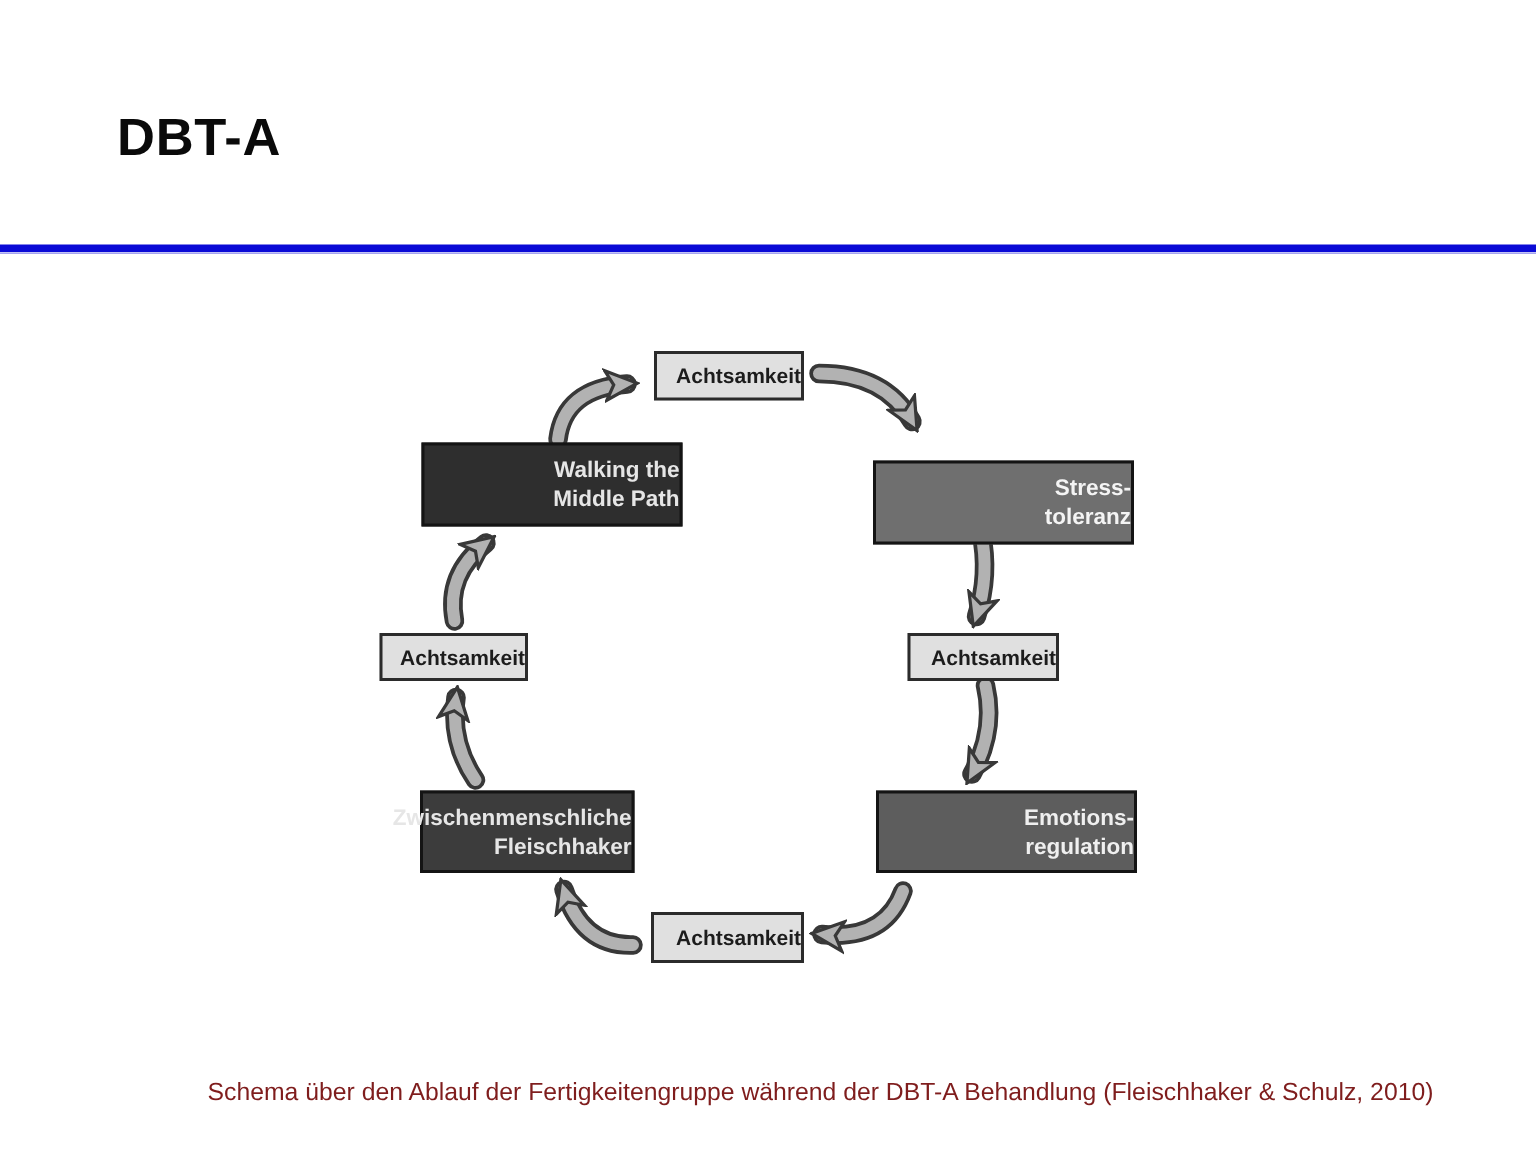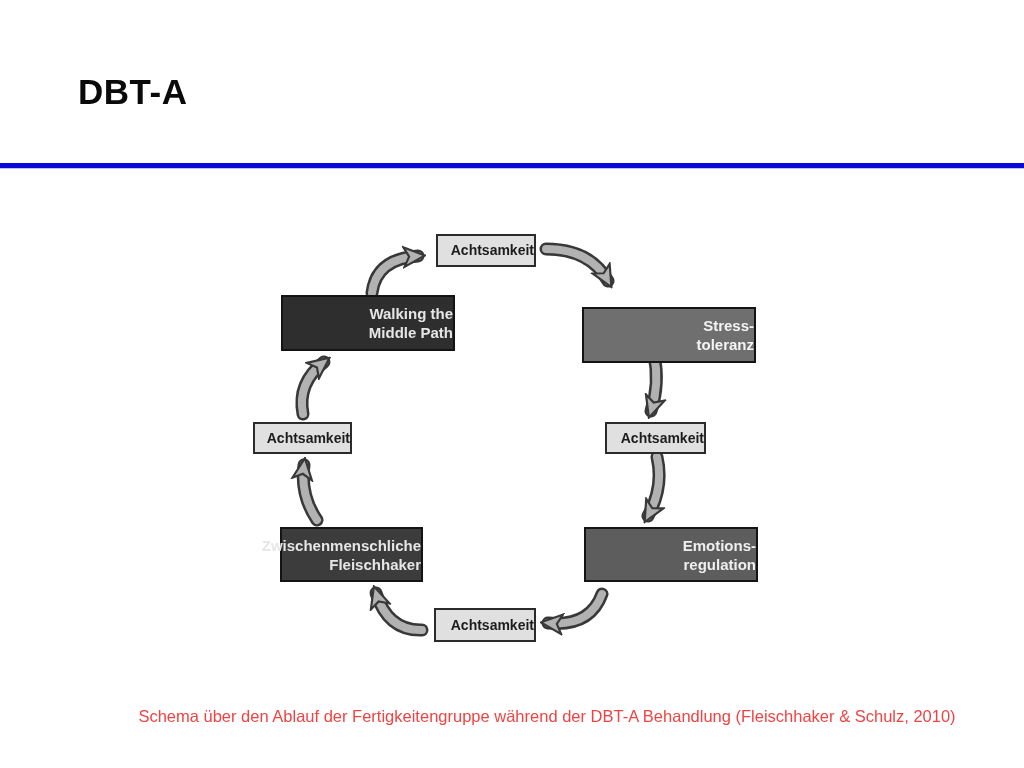--- a/index.html
+++ b/index.html
@@ -28,22 +28,22 @@
   .node.light {
     background:#e0e0e0; border:2px solid #2b2b2b;
     font-size:14px; font-weight:600; color:#1c1c1c;
   }
   .node.dark { font-size:15px; font-weight:600; border:2px solid #141414;margin-left:34px; }
   .node.walking   { background:#2e2e2e; color:#e6e6e6; }
   .node.zf        { background:#3c3c3c; color:#e6e6e6; }
   .node.stress    { background:#6f6f6f; color:#f4f4f4; }
   .node.emotions  { background:#5d5d5d; color:#efefef; }
   .caption {
-    position:absolute; left:70px; right:0; top:702px; margin:4px;
-    text-align:center; font-size:16.5px; color:#ef4444; line-height:21px;
+    position:absolute; left:70px; right:0; top:702px; margin:16px;
+    text-align:center; font-size:16.5px; color:#7f1d1d; line-height:21px;
   }
 </style>
 </head>
 <body>
 
 <div class="slide">
 
   <h1 class="title">DBT-A</h1>
 
   <div class="rule"></div>

